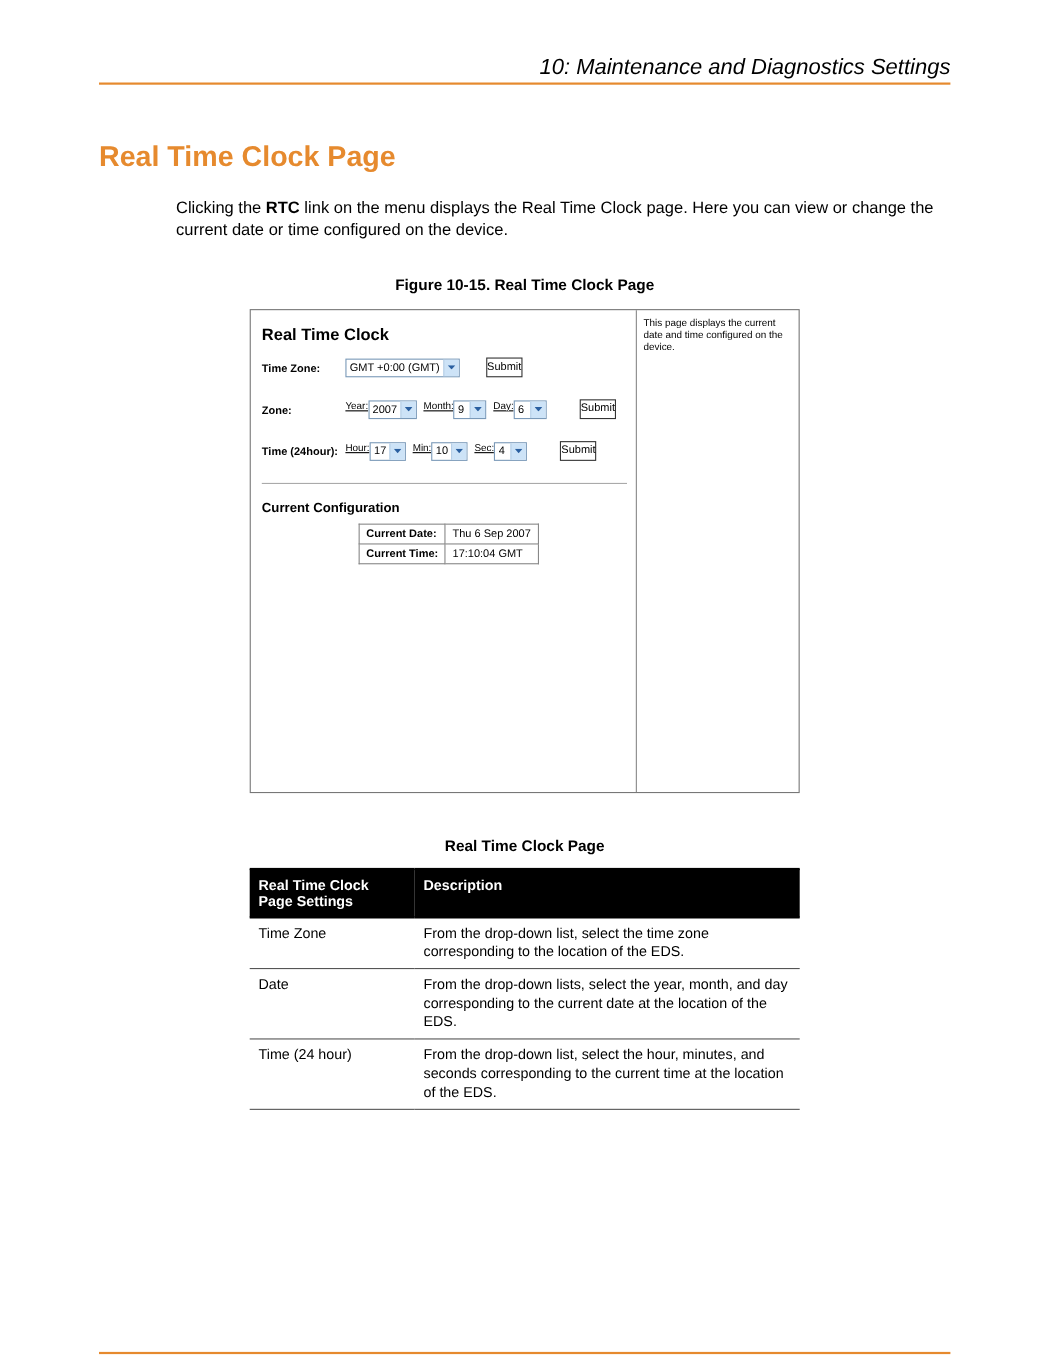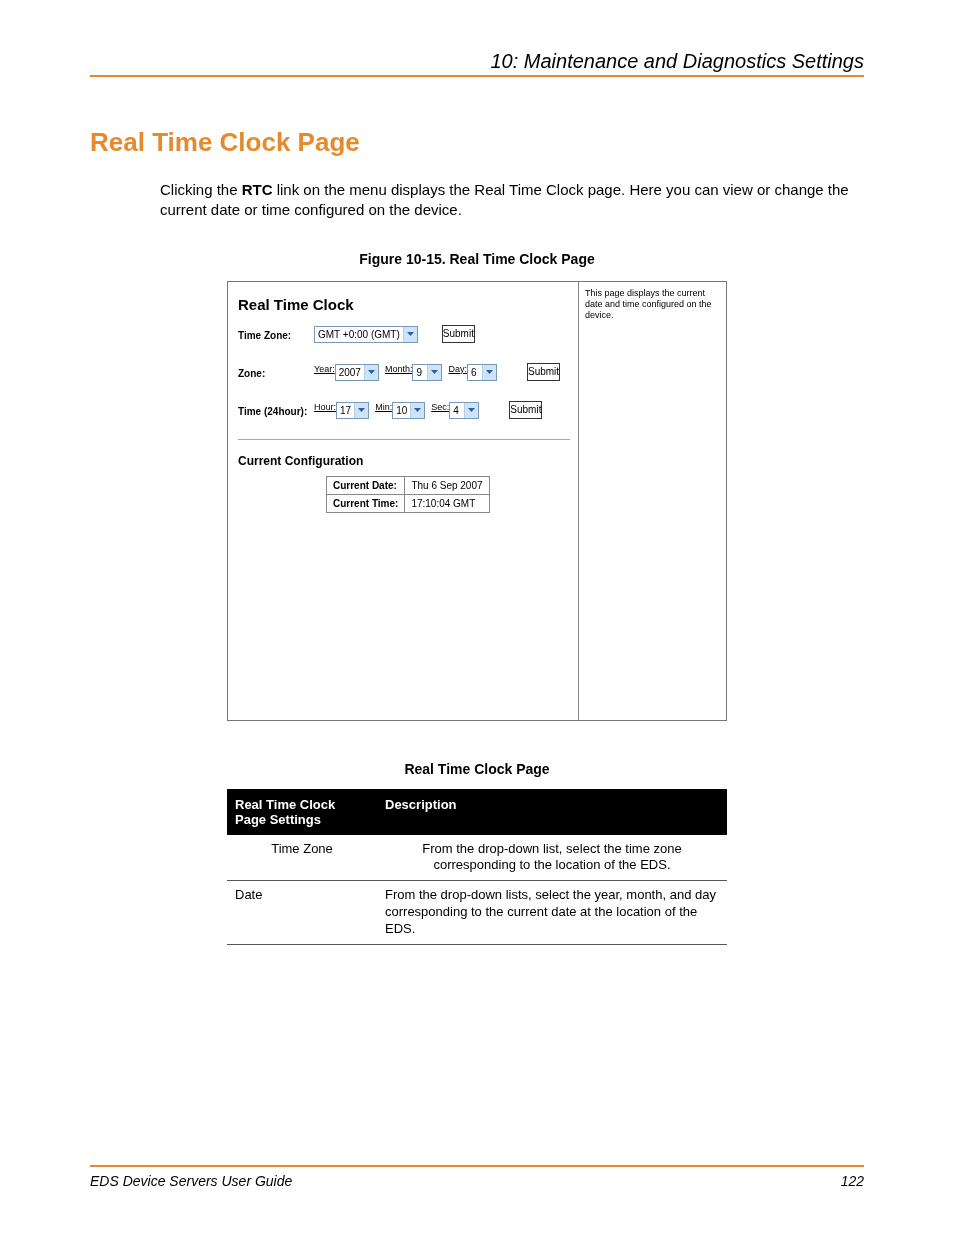--- a/index.html
+++ b/index.html
@@ -163,21 +163,21 @@
     vertical-align: top;
     border-top: 2px solid #000;
     border-bottom: 2px solid #000;
   }
   .desc-table td {
     padding: 6px 8px;
     border-bottom: 1px solid #555;
     vertical-align: top;
     line-height: 1.3;
   }
-  .desc-table tr.first td { border-top: none; text-align: center; }
+  .desc-table tr.first td { border-top: none; }
   .desc-table td.k { width: 150px; }
   .footer-rule {
     border: none;
     border-top: 2px solid #e68a2e;
     margin: 220px 0 6px 0;
   }
   .footer {
     display: flex;
     justify-content: space-between;
     font-style: italic;
@@ -320,20 +320,24 @@
     </thead>
     <tbody>
       <tr class="first">
         <td class="k">Time Zone</td>
         <td>From the drop-down list, select the time zone corresponding to the location of the EDS.</td>
       </tr>
       <tr>
         <td class="k">Date</td>
         <td>From the drop-down lists, select the year, month, and day corresponding to the current date at the location of the EDS.</td>
       </tr>
+      <tr>
+        <td class="k">Time (24 hour)</td>
+        <td>From the drop-down list, select the hour, minutes, and seconds corresponding to the current time at the location of the EDS.</td>
+      </tr>
     </tbody>
   </table>
 
   <hr class="footer-rule">
   <div class="footer">
     <span>EDS Device Servers User Guide</span>
     <span>122</span>
   </div>
 </div>
 

